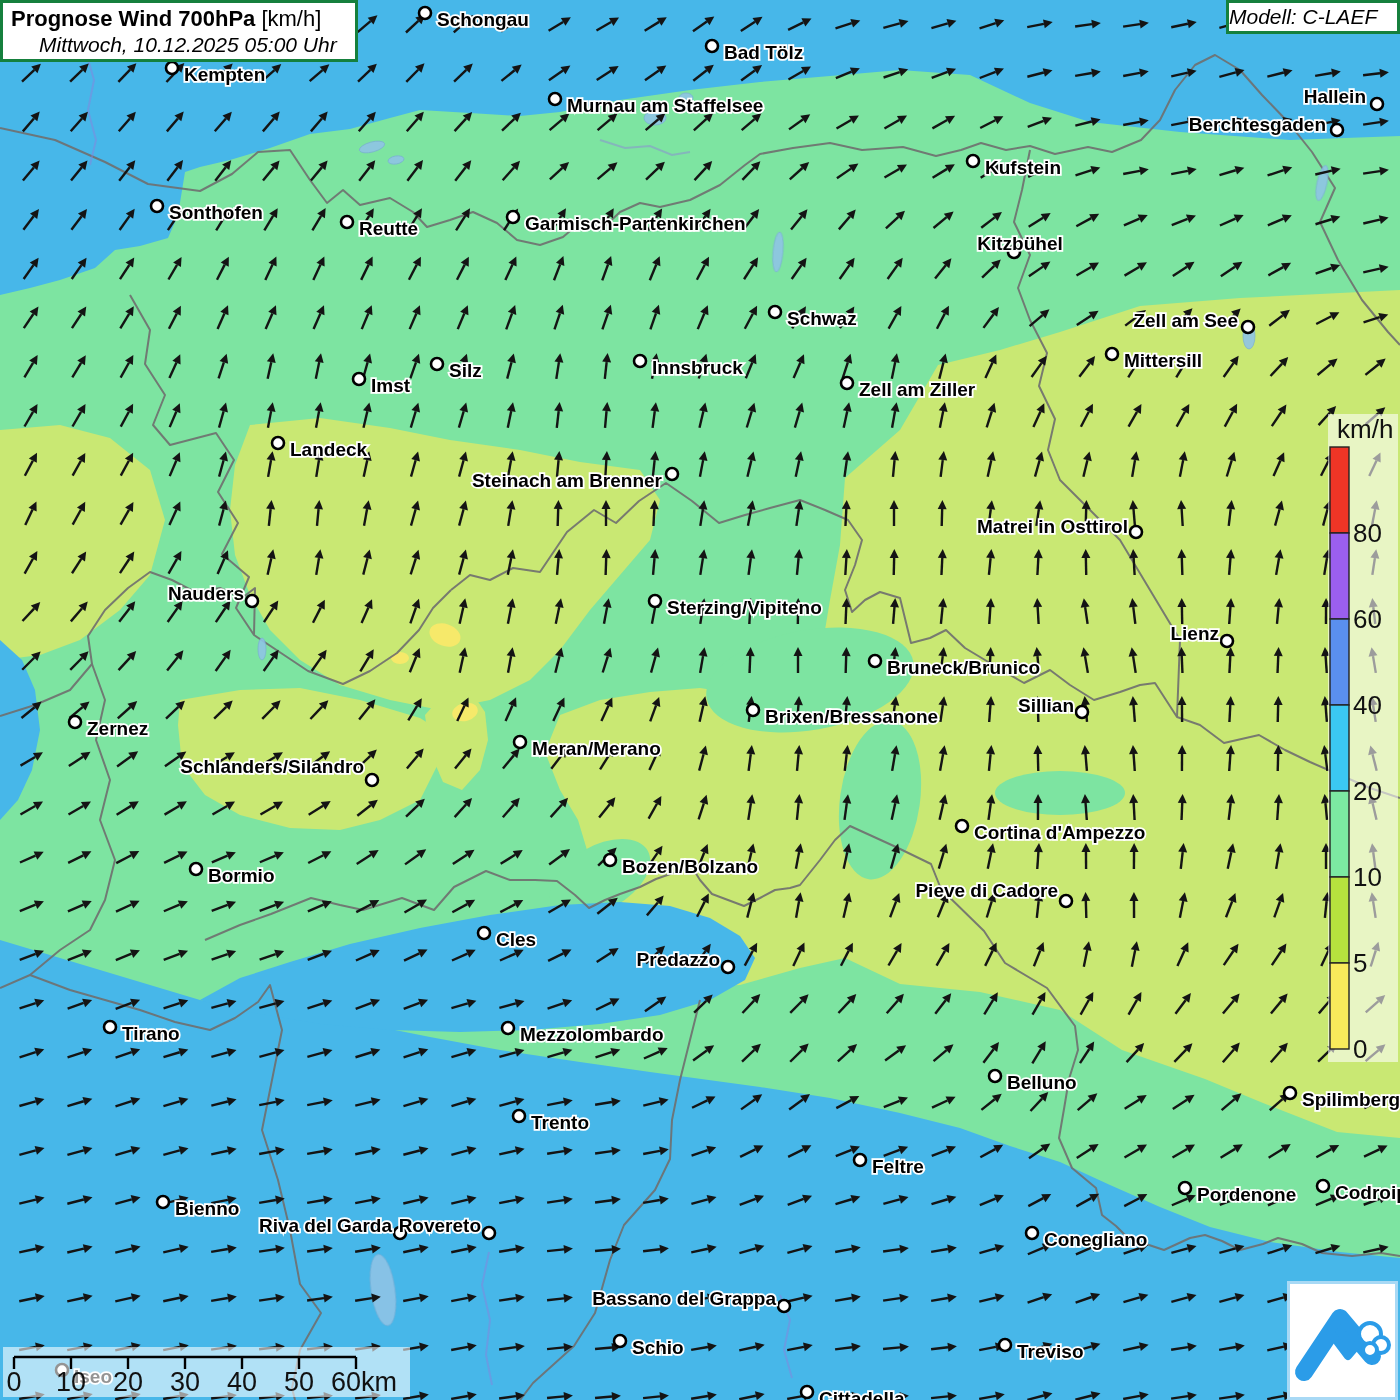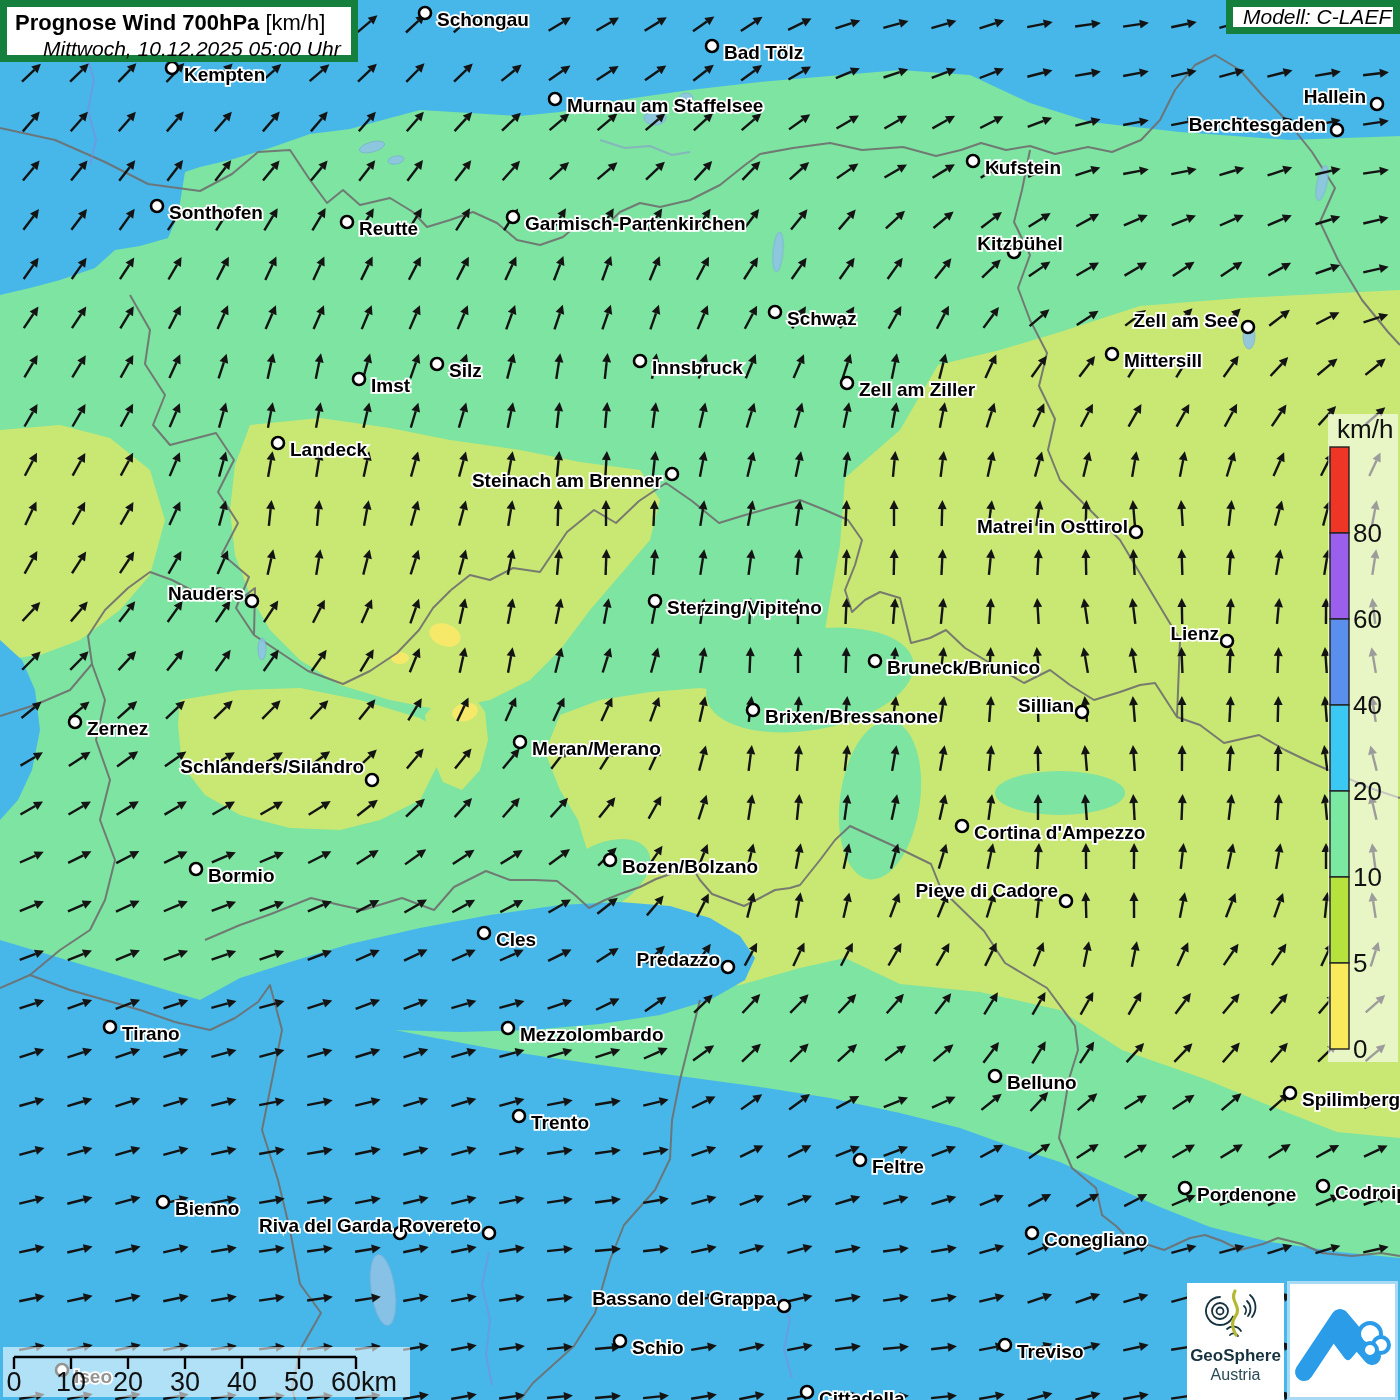--- a/index.html
+++ b/index.html
@@ -1,25 +1,25 @@
 <!DOCTYPE html>
 <html><head>
 <meta charset="utf-8">
 <style>
   html,body{margin:0;padding:0;background:#ddd;}
   #stage{position:relative;width:1400px;height:1400px;overflow:hidden;
          font-family:"Liberation Sans",sans-serif;background:#7de4a1;}
   #map-svg{position:absolute;left:0;top:0;}
-  .panel{position:absolute;background:#ffffff;border:7px solid #15803d;box-sizing:border-box;}
+  .panel{position:absolute;background:#ffffff;border:3px solid #15803d;box-sizing:border-box;}
   #title-box{left:0;top:0;width:358px;height:62px;padding:3px 8px;}
   #title-line1{font-size:22px;font-weight:bold;white-space:nowrap;}
   #title-line1 .unit{font-weight:normal;}
   #title-line2{font-size:21px;font-style:italic;white-space:nowrap;margin-top:1px;margin-left:28px;}
   #model-box{left:1226px;top:0;width:174px;height:34px;font-size:21px;font-style:italic;
-             display:flex;align-items:center;padding-left:10px;}
+             display:flex;align-items:center;}
   #geosphere-box{left:1187px;top:1283px;width:97px;height:117px;border:none;text-align:center;}
   #geosphere-name{font-size:17px;font-weight:bold;color:#15323e;line-height:1.1;}
   #geosphere-sub{font-size:16px;color:#2a4a55;}
   #partner-box{left:1287px;top:1281px;width:111px;height:119px;border:3px solid #a8d9f5;}
 </style>
 </head>
 <body>
 
 <div id="stage">
   <svg id="map-svg" width="1400" height="1400" viewBox="0 0 1400 1400">
@@ -2007,37 +2007,20 @@
       </g>
     </svg>
 
   <div class="panel" id="title-box">
     <div id="title-line1"><span>Prognose Wind 700hPa</span><span class="unit"> [km/h]</span></div>
     <div id="title-line2">Mittwoch, 10.12.2025 05:00 Uhr</div>
   </div>
 
   <div class="panel" id="model-box">Modell: C-LAEF</div>
 
-  <div class="panel" id="geosphere-box">
-    <svg width="97" height="60" viewBox="0 0 97 60">
-      <g fill="none" stroke="#15323e" stroke-width="1.8" stroke-linecap="round">
-        <circle cx="33" cy="28" r="3.5"></circle>
-          <circle cx="33" cy="28" r="8"></circle>
-        <path d="M33,14 a14,14 0 1,0 0.1,0" stroke-dasharray="60 28"></path>
-        <path d="M63,12 a16,16 0 0,1 2,22"></path>
-          <path d="M60,18 a11,11 0 0,1 1,15"></path>
-        <path d="M57,23 a6,6 0 0,1 1,8"></path>
-        <path d="M40,46 a9,9 0 0,1 14,2"></path>
-          <path d="M43,52 a5,5 0 0,1 8,1"></path>
-      </g>
-      <path d="M48,8 c-6,10 8,16 0,26 c-5,7 -1,14 1,18" fill="none" stroke="#b5b832" stroke-width="3.2" stroke-linecap="round"></path>
-    </svg>
-    <div id="geosphere-name">GeoSphere</div>
-    <div id="geosphere-sub">Austria</div>
-  </div>
 
   <div class="panel" id="partner-box">
     <svg width="105" height="113" viewBox="0 0 105 113">
       <path d="M14,88 L50,34 L82,72" fill="none" stroke="#2b9ce8" stroke-width="18" stroke-linecap="round" stroke-linejoin="round"></path>
       <g fill="#fff" stroke="#2b9ce8" stroke-width="4">
         <circle cx="80" cy="50" r="11"></circle>
           <circle cx="91" cy="61" r="8"></circle>
           <circle cx="80" cy="66" r="7"></circle>
       </g>
       <path d="M50,34 L70,58 L58,72 L40,48 Z" fill="#2b9ce8" stroke="#2b9ce8" stroke-width="8" stroke-linejoin="round"></path>

